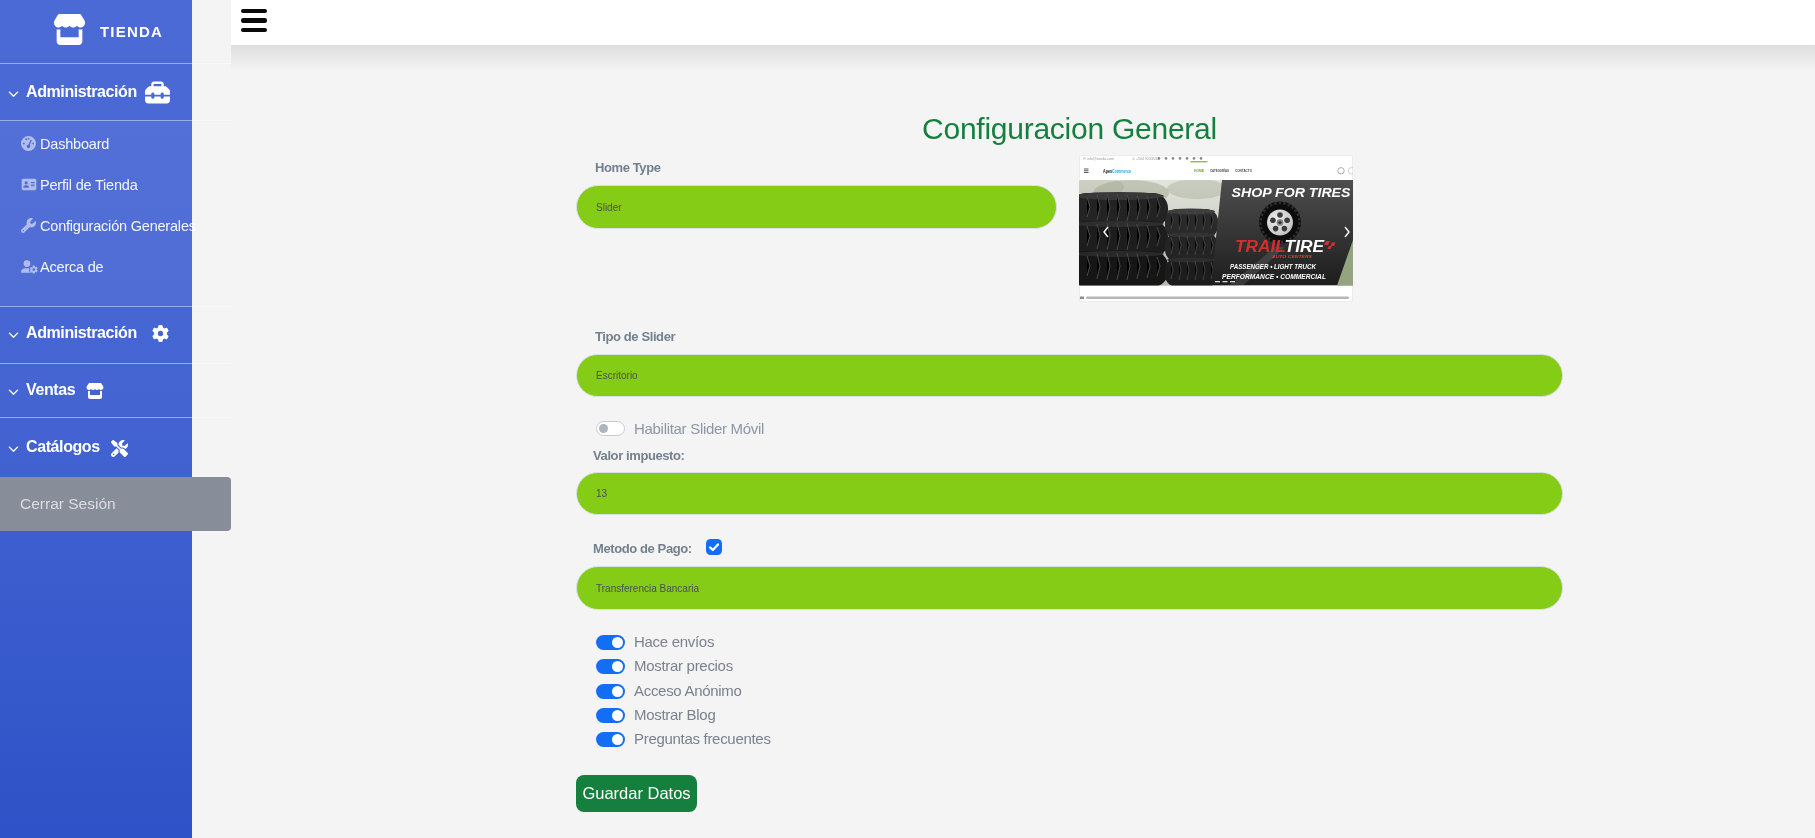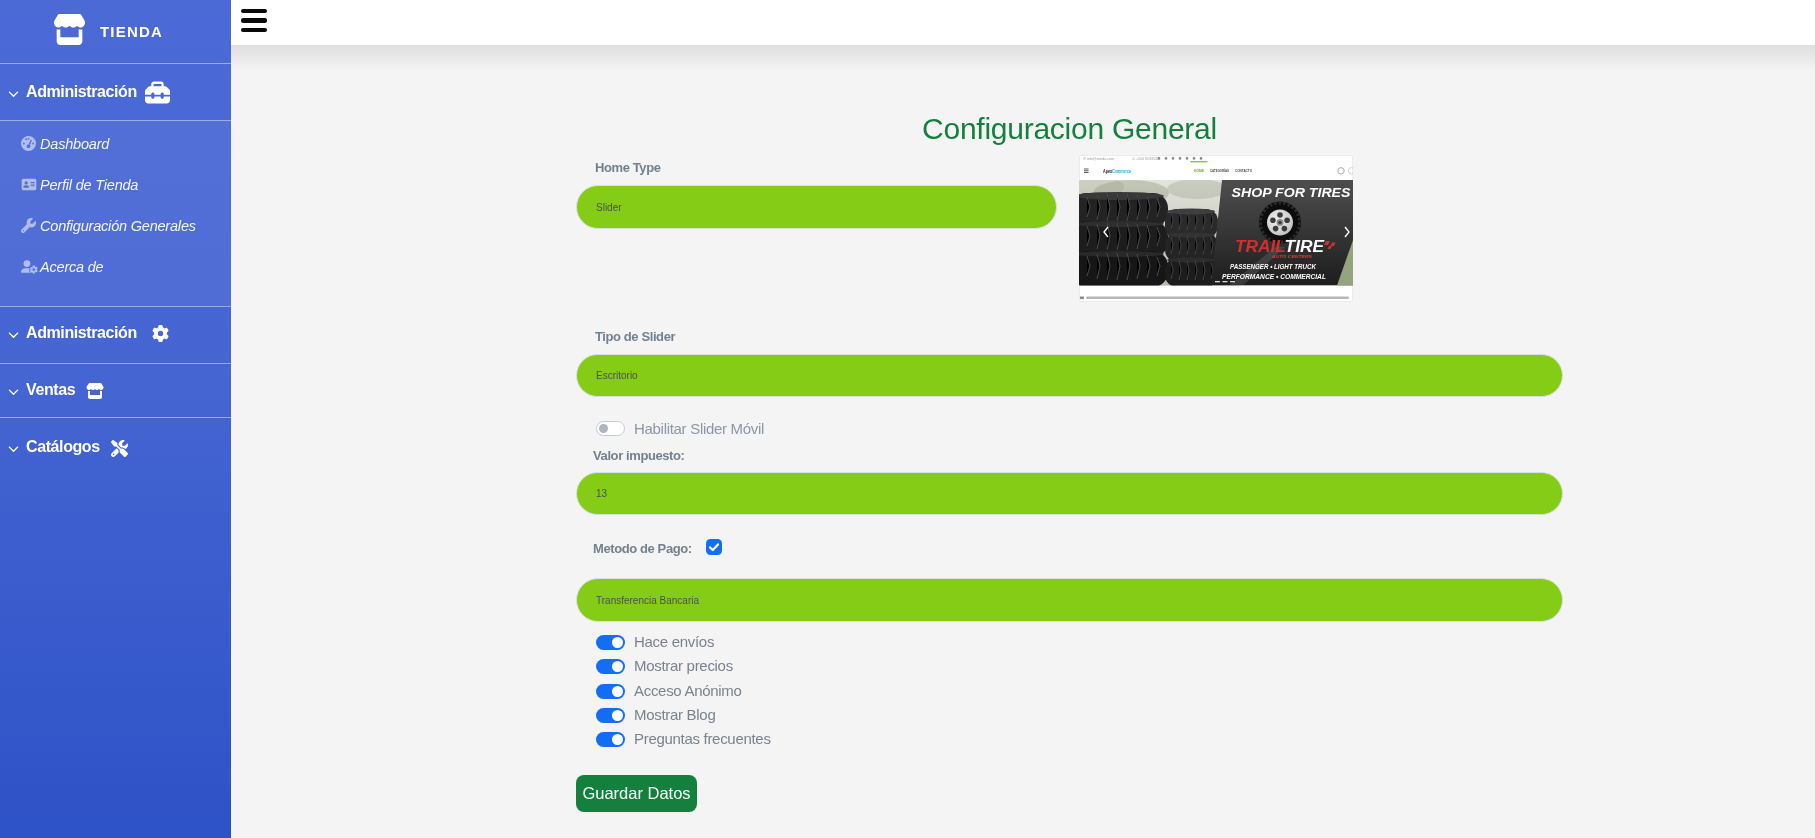--- a/index.html
+++ b/index.html
@@ -1,28 +1,28 @@
 <!DOCTYPE html>
 <html lang="es"><head>
 <meta charset="utf-8">
 <title>Configuracion General</title>
 <style>
   * { margin:0; padding:0; box-sizing:border-box; }
   html,body { width:1815px; height:838px; overflow:hidden; font-family:"Liberation Sans", sans-serif; background:#f4f4f5; }
-  .sidebar { position:absolute; left:0; top:0; width:231px; height:838px;
+  .sidebar { position:absolute; left:0; top:0; width:192px; height:838px;
     background:linear-gradient(180deg,#4b6ad6 0%,#4565d2 45%,#3a5ccd 70%,#2e52c7 100%); }
   .logo { position:absolute; left:0; top:0; width:231px; height:63px; }
   .logo svg { position:absolute; left:53px; top:14px; }
   .logo span { position:absolute; left:100px; top:23px; color:#fff; font-size:15px; font-weight:bold; letter-spacing:1.2px; }
   .sdiv { position:absolute; left:0; width:231px; height:1px; background:rgba(255,255,255,0.45); }
   .sect { position:absolute; left:0; width:231px; color:#fff; font-weight:bold; font-size:16px; letter-spacing:-0.4px;padding-left:41px; }
   .sect .chev { position:absolute; left:8px; }
   .sect .txt { position:absolute; left:26px; }
   .submenu { position:absolute; left:0; top:121px; width:231px; height:185px; background:rgba(255,255,255,0.05); }
-  .sub-item { position:absolute; left:0; width:231px; height:41px; color:rgba(255,255,255,0.93); font-size:14.5px; letter-spacing:-0.2px;font-style:italic; }
+  .sub-item { position:absolute; left:0; width:231px; height:41px; color:rgba(255,255,255,0.93); font-size:14.5px; letter-spacing:-0.2px; }
   .sub-item .ic { position:absolute; left:21px; opacity:0.55; }
   .sub-item .t { position:absolute; left:40px; top:50%; transform:translateY(-50%); }
   .logout { position:absolute; left:0; top:477px; width:231px; height:54px; background:#878d99; border-radius:0 4px 4px 0; }
   .logout span { position:absolute; left:20px; top:18px; color:#dcdde1; font-size:15.5px; }
   .topbar { position:absolute; left:231px; top:0; width:1584px; height:45px; background:#fff; }
   .tshadow { position:absolute; left:231px; top:45px; width:1584px; height:26px;
     background:linear-gradient(180deg,rgba(0,0,0,0.09) 0%,rgba(0,0,0,0.0) 100%); }
   .burger { position:absolute; left:241px; top:9px; width:25.5px; }
   .burger div { height:4.4px; background:#0a0a0a; border-radius:2.2px; margin-bottom:4.9px; }
   h1 { position:absolute; left:576px; top:92px; width:987px; text-align:center; color:#15803d;
@@ -123,20 +123,23 @@
   <div class="sect" style="top:438px;height:20px;">
     <svg class="chev" style="top:5px" width="11" height="11" viewBox="0 0 512 512">
         <path fill="#fff" d="M233.4 406.6c12.5 12.5 32.8 12.5 45.3 0l192-192c12.5-12.5 12.5-32.8 0-45.3s-32.8-12.5-45.3 0L256 338.7 86.6 169.4c-12.5-12.5-32.8-12.5-45.3 0s-12.5 32.8 0 45.3l192 192z"></path>
       </svg>
     <span class="txt">Catálogos</span>
     <svg style="position:absolute;left:111px;top:2px" width="17" height="17" viewBox="0 0 512 512">
         <path fill="#fff" d="M78.6 5C69.1-2.4 55.6-1.5 47 7L7 47c-8.5 8.5-9.4 22-2.1 31.6l80 104c4.5 5.9 11.6 9.4 19 9.4h54.1l109 109c-14.7 29-10 65.4 14.3 89.6l112 112c12.5 12.5 32.8 12.5 45.3 0l64-64c12.5-12.5 12.5-32.8 0-45.3l-112-112c-24.2-24.2-60.6-29-89.6-14.3l-109-109V104c0-7.5-3.5-14.5-9.4-19L78.6 5zM19.9 396.1C7.2 408.8 0 426.1 0 444.1C0 481.6 30.4 512 67.9 512c18 0 35.3-7.2 48-19.9L233.7 374.3c-7.8-20.9-9-43.6-3.6-65.1l-61.7-61.7L19.9 396.1zM512 144c0-10.5-1.1-20.7-3.2-30.5c-2.4-11.2-16.1-14.1-24.2-6l-63.9 63.9c-3 3-7.1 4.7-11.3 4.7H352c-8.8 0-16-7.2-16-16V102.6c0-4.2 1.7-8.3 4.7-11.3l63.9-63.9c8.1-8.1 5.2-21.8-6-24.2C388.7 1.1 378.5 0 368 0C288.5 0 224 64.5 224 144l0 .8 85.3 85.3c36-9.1 75.8 .5 104 28.7L429 274.5c49-23 83-72.8 83-130.5zM56 432a24 24 0 1 1 48 0 24 24 0 1 1 -48 0z"></path>
       </svg>
   </div>
 
+  <div class="logout">
+      <span>Cerrar Sesión</span>
+    </div>
 </div>
 
 <h1>Configuracion General</h1>
 
 <div class="lbl" style="left:595px;top:160px">Home Type</div>
 <div class="inp" style="left:576px;top:185px;width:481px;height:44px;">Slider</div>
 
 <div id="preview" style="position:absolute;left:1079px;top:155px;width:274px;height:147px;">
 <svg width="274" height="147" viewBox="0 0 274 147" font-family="Liberation Sans, sans-serif">
   <defs>
@@ -262,21 +265,21 @@
 
 <div class="sw off" style="left:596px;top:421px"></div>
 <div class="tlab" style="left:634px;top:420px;color:#8d96a5">Habilitar Slider Móvil</div>
 <div class="lbl" style="left:593px;top:448px">Valor impuesto:</div>
 <div class="inp" style="left:576px;top:472px;width:987px;height:43px;">13</div>
 
 <div class="lbl" style="left:593px;top:541px">Metodo de Pago:</div>
 <div class="chk"><svg width="16" height="16" viewBox="0 0 16 16">
       <path fill="none" stroke="#fff" stroke-width="2.2" stroke-linecap="round" stroke-linejoin="round" d="M4 8.4 6.8 11 12 5.4"></path>
     </svg></div>
-<div class="inp" style="left:576px;top:566px;width:987px;height:44px;margin-top:12px;">Transferencia Bancaria</div>
+<div class="inp" style="left:576px;top:566px;width:987px;height:44px;">Transferencia Bancaria</div>
 
 <div class="sw on" style="left:596px;top:635px"></div>
 <div class="tlab" style="left:634px;top:633px">Hace envíos</div>
 <div class="sw on" style="left:596px;top:659px"></div>
 <div class="tlab" style="left:634px;top:657px">Mostrar precios</div>
 <div class="sw on" style="left:596px;top:684px"></div>
 <div class="tlab" style="left:634px;top:682px">Acceso Anónimo</div>
 <div class="sw on" style="left:596px;top:708px"></div>
 <div class="tlab" style="left:634px;top:706px">Mostrar Blog</div>
 <div class="sw on" style="left:596px;top:732px"></div>

